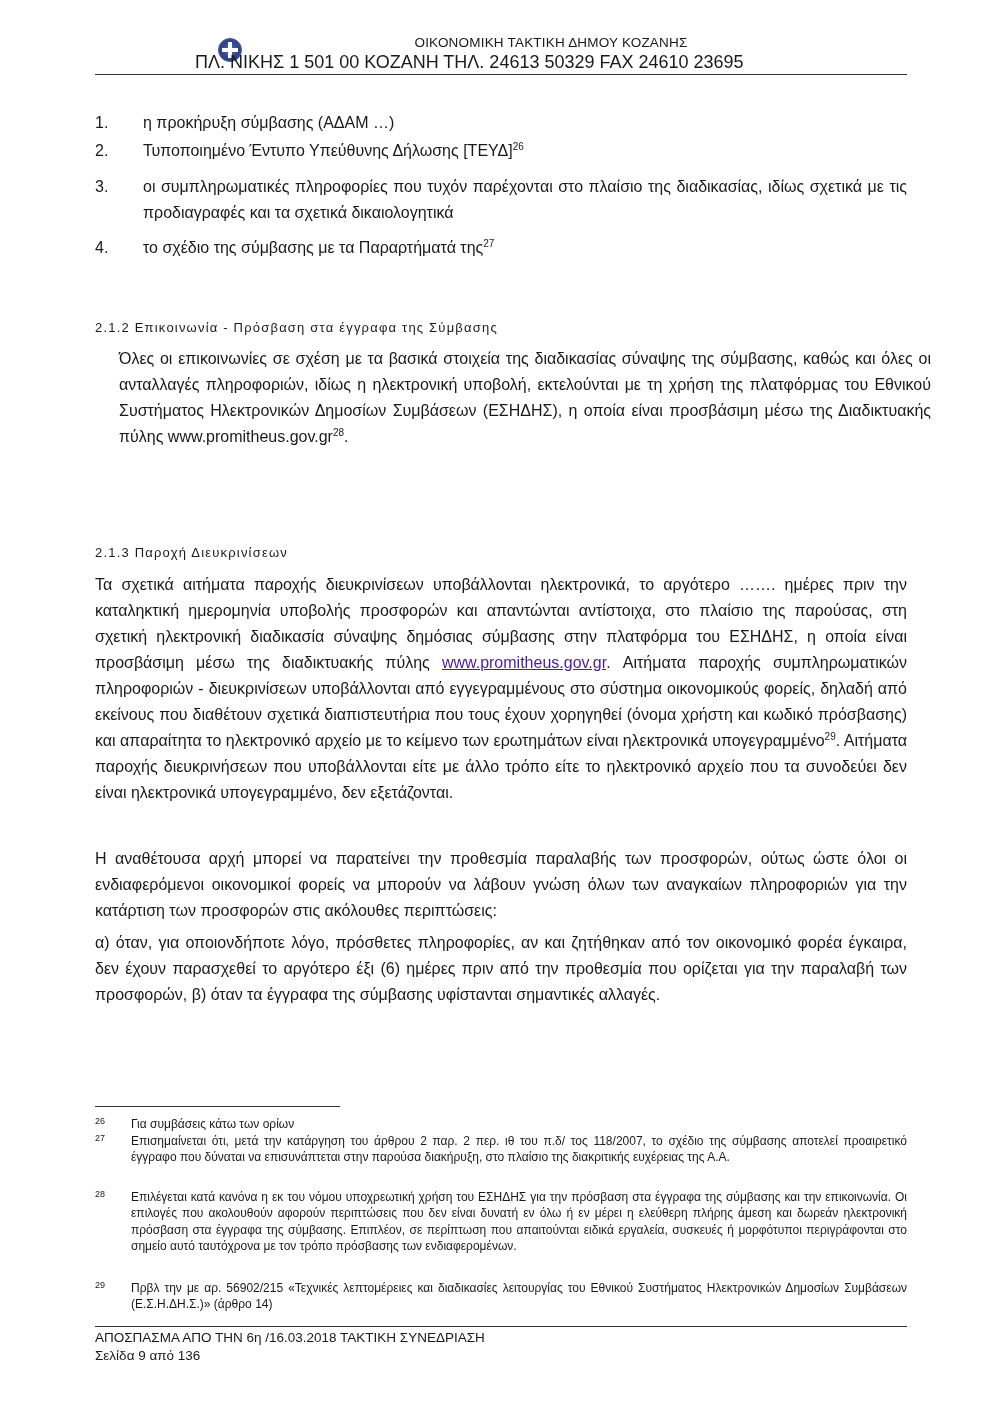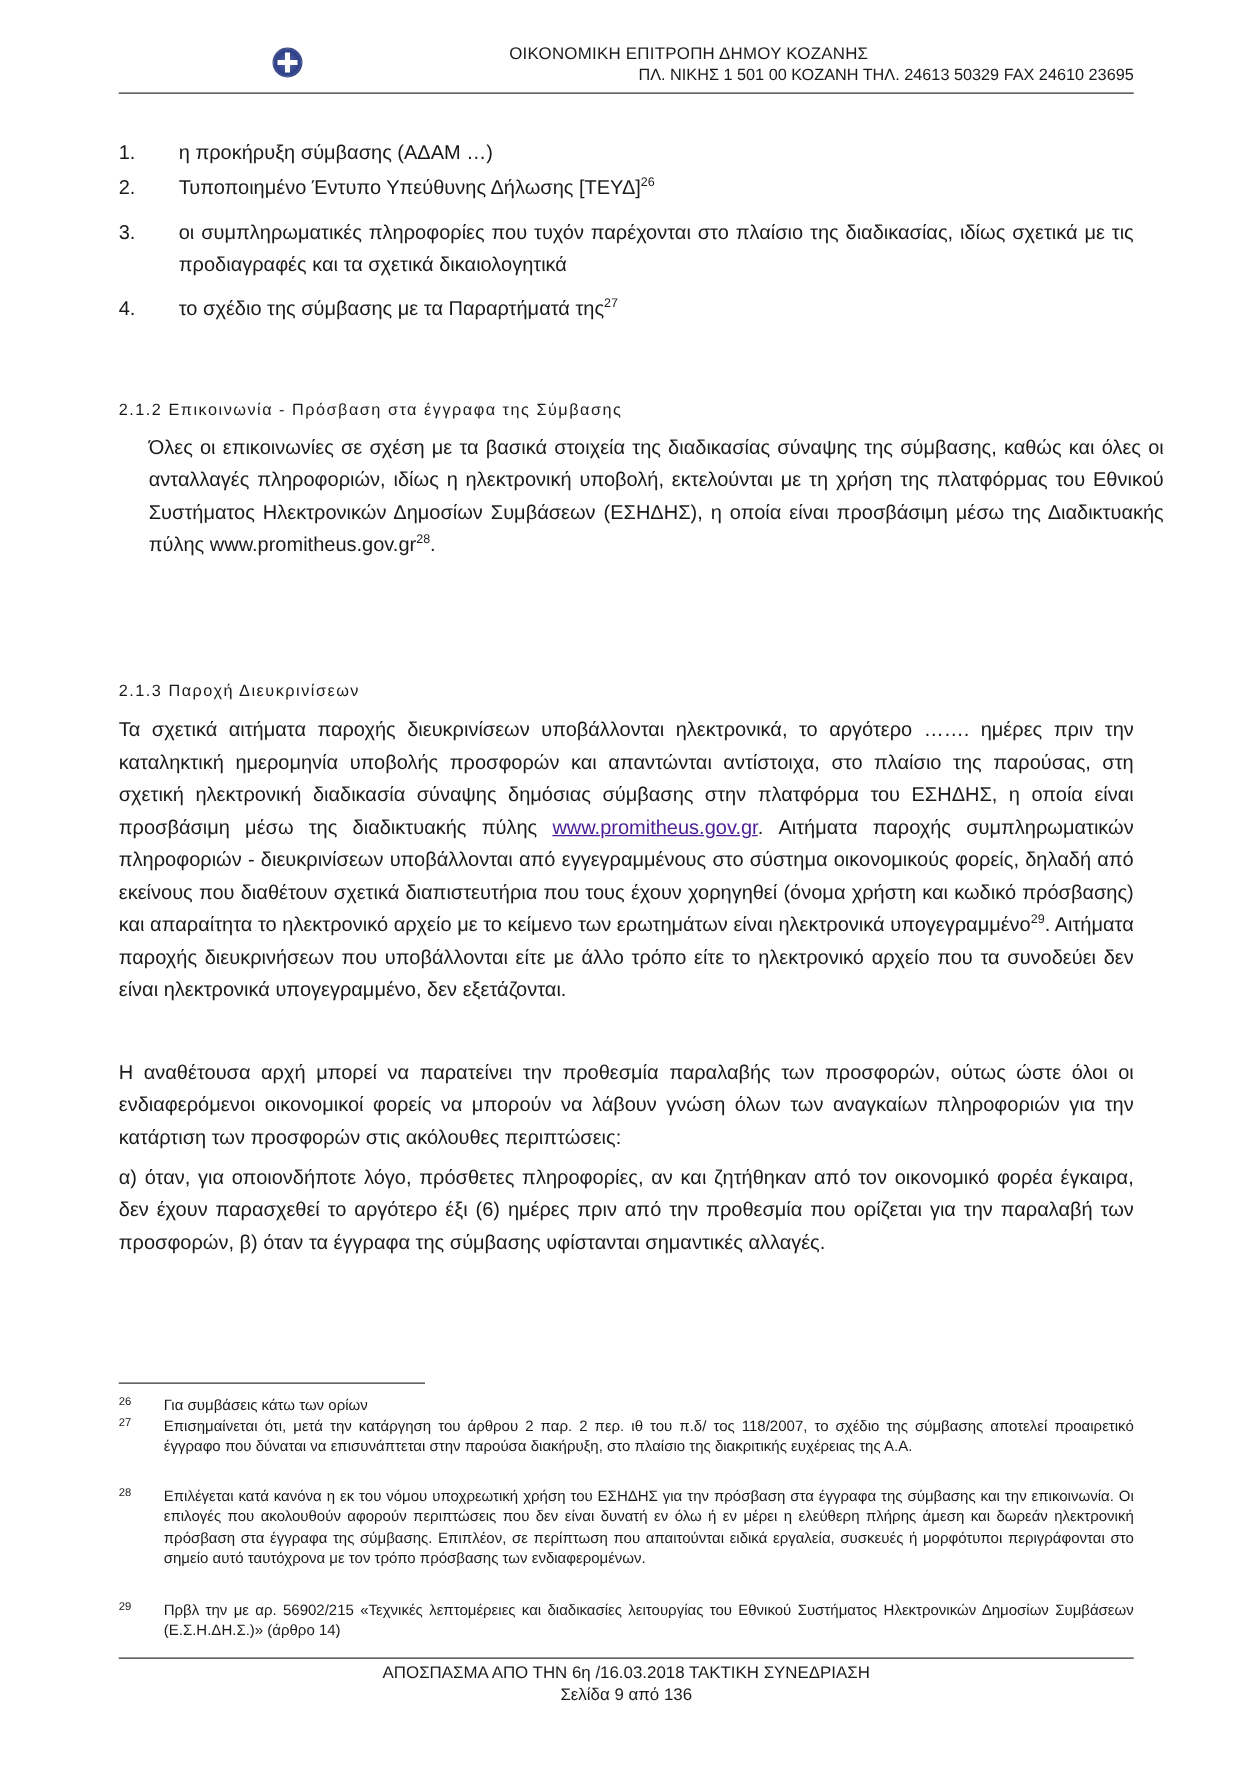--- a/index.html
+++ b/index.html
@@ -9,52 +9,52 @@
 
   
   .header { position: absolute; left: 95px; top: 33px; width: 812px; height: 42px; }
   .emblem { position: absolute; left: 123px; top: 5px; width: 22px; height: 22px; border-radius: 50%;
             background: radial-gradient(circle at 50% 50%, #5a6fb0 0%, #2d3f86 60%, #7d8bbd 100%);
             border: 1px solid #3a4a8a; }
   .emblem::before { content: ""; position: absolute; left: 9px; top: 3px; width: 4px; height: 16px; background: #fff; }
   .emblem::after { content: ""; position: absolute; left: 3px; top: 9px; width: 16px; height: 4px; background: #fff; }
   .header-line1 { position: absolute; left: 0; width: 812px; top: 2px; text-align: center; padding-left: 100px; box-sizing: border-box;
                   font-size: 13.5px; letter-spacing: 0.2px; }
-  .header-line2 { position: absolute; left: 0; width: 812px; top: 19px; text-align: right; padding-left: 100px; box-sizing: border-box;
-                  font-size: 13px; }
+  .header-line2 { position: absolute; left: 0; width: 812px; top: 19px; text-align: left; padding-left: 100px; box-sizing: border-box;
+                  font-size: 18px; }
   .header-rule { position: absolute; left: 95px; top: 74px; width: 812px; height: 1px; background: #333; }
 
   
   .txt { position: absolute; left: 95px; width: 812px; font-size: 16px; line-height: 26px; }
   .just { text-align: justify; text-align-last: left; }
   .li { position: absolute; left: 95px; width: 812px; font-size: 16px; line-height: 26px; }
   .li .num { position: absolute; left: 0; top: 0; width: 40px; }
   .li .body { margin-left: 48px; }
   sup { font-size: 10px; line-height: 0; vertical-align: super; }
   .h3 { position: absolute; left: 95px; font-size: 13px; letter-spacing: 1.2px; }
   a.link { color: #4c1d95; text-decoration: underline; }
 
   
   .fn-rule { position: absolute; left: 95px; top: 1106px; width: 245px; height: 1px; background: #333; }
   .fn { position: absolute; left: 95px; width: 812px; font-size: 12px; line-height: 16.3px; }
   .fn .fnum { position: absolute; left: 0; top: -3px; font-size: 9px; }
   .fn .fbody { margin-left: 36px; text-align: justify; }
 
   
   .footer-rule { position: absolute; left: 95px; top: 1326px; width: 812px; height: 1px; background: #333; }
-  .footer { position: absolute; left: 95px; width: 812px; text-align: center; font-size: 13.5px; }
+  .footer { position: absolute; left: 95px; width: 812px; text-align: left; font-size: 13.5px; }
 </style>
 </head>
 <body>
 
 <div class="page">
 
   <div class="header">
     <div class="emblem"></div>
-    <div class="header-line1">ΟΙΚΟΝΟΜΙΚΗ  ΕΠΙΤΡΟΠΗ  ΔΗΜΟΥ  ΚΟΖΑΝΗΣ</div>
+    <div class="header-line1">ΟΙΚΟΝΟΜΙΚΗ  ΤΑΚΤΙΚΗ  ΔΗΜΟΥ  ΚΟΖΑΝΗΣ</div>
     <div class="header-line2">ΠΛ. ΝΙΚΗΣ 1 501 00 ΚΟΖΑΝΗ ΤΗΛ. 24613 50329 FAX 24610 23695</div>
   </div>
   <div class="header-rule"></div>
 
   <div class="li" style="top:110px;">
     <span class="num">1.</span>
     <div class="body"><span>η προκήρυξη σύμβασης (ΑΔΑΜ …)</span></div>
   </div>
   <div class="li" style="top:138px;">
     <span class="num">2.</span>

